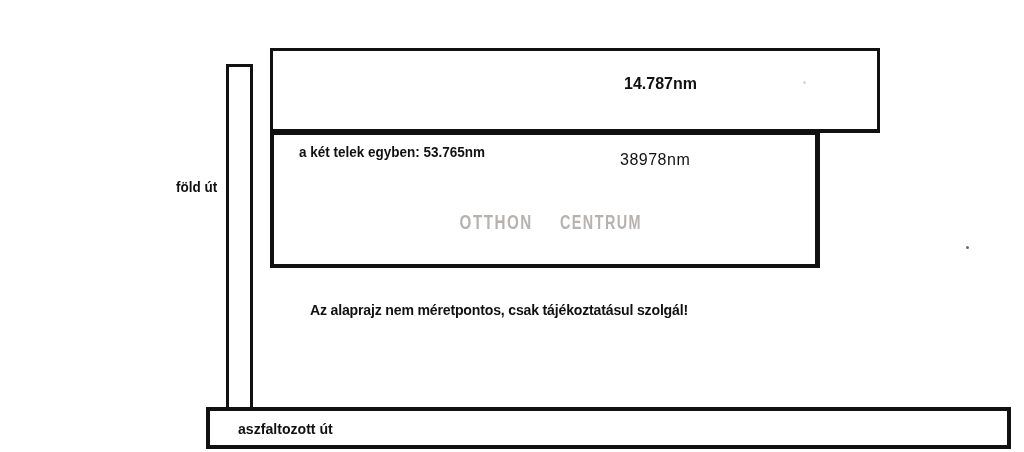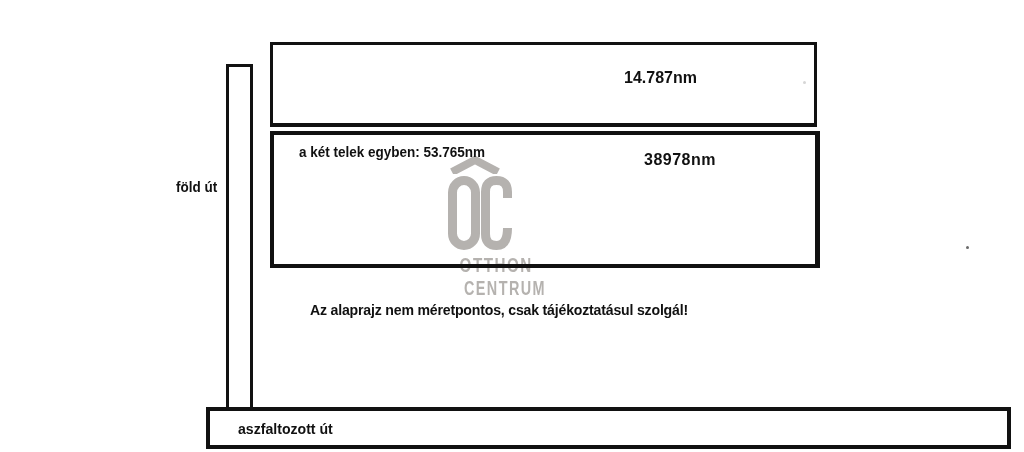--- a/index.html
+++ b/index.html
@@ -21,60 +21,60 @@
     border:4px solid #111; background:transparent; z-index:2;padding-left:26px;
   }
   .asphalt-road .road-label {
     position:absolute; left:28px; top:50%; transform:translateY(-50%) scaleX(0.94);
     transform-origin:left center;
     font-size:15px; font-weight:bold; white-space:nowrap;
   }
 
   
   .parcel-top {
-    position:absolute; left:270px; top:42px; width:547px; height:85px;
+    position:absolute; left:270px; top:48px; width:610px; height:85px;
     border:3px solid #111; border-bottom-width:4px; z-index:3; background:transparent;
   }
   .parcel-top .area-label {
     position:absolute; left:351px; top:24px;
     font-size:16px; font-weight:bold; white-space:nowrap;
   }
   .parcel-bottom {
     position:absolute; left:270px; top:131px; width:550px; height:137px;
     border:4px solid #111; border-right-width:5px; z-index:3; background:transparent;padding-left:25px;
   }
   .parcel-bottom .combined-label {
     position:absolute; left:25px; top:8px;
     font-size:15px; font-weight:bold; white-space:nowrap;
     transform:scaleX(0.9); transform-origin:left center;
   }
   .parcel-bottom .area-label {
-    position:absolute; left:370px; top:16px;
-    font-size:16px; font-weight:bold; letter-spacing:0.5px; white-space:nowrap;
+    position:absolute; left:346px; top:16px;
+    font-size:16px; font-weight:normal; letter-spacing:0.5px; white-space:nowrap;
   }
 
   
   .dirt-road-label {
     position:absolute; left:176px; top:178px;
     font-size:15px; font-weight:bold; white-space:nowrap;
     transform:scaleX(0.9); transform-origin:left center; z-index:2;
   }
 
   
   .disclaimer {
     position:absolute; left:310px; top:301px;
     font-size:15px; font-weight:bold; white-space:nowrap;
     letter-spacing:-0.2px; transform:scaleX(0.94); transform-origin:left center;
     z-index:2;
   }
 
   
   .watermark {
     position:absolute; left:448px; top:156px; width:124px; z-index:1;
-    display:flex; flex-direction:column; align-items:flex-start;
+    display:flex; flex-direction:row; align-items:flex-end;
     color:#b5b2af; user-select:none;
   }
   .watermark svg { display:block; }
   .wm-logo { margin-top:2px; }
   .wm-line1 {
     margin-top:5px; font-size:20px; font-weight:bold; letter-spacing:2px;
     transform:scaleX(0.76); transform-origin:center; line-height:1; white-space:nowrap;
   }
   .wm-line2 {
     margin-top:3px; font-size:20px; font-weight:bold; letter-spacing:2px;

